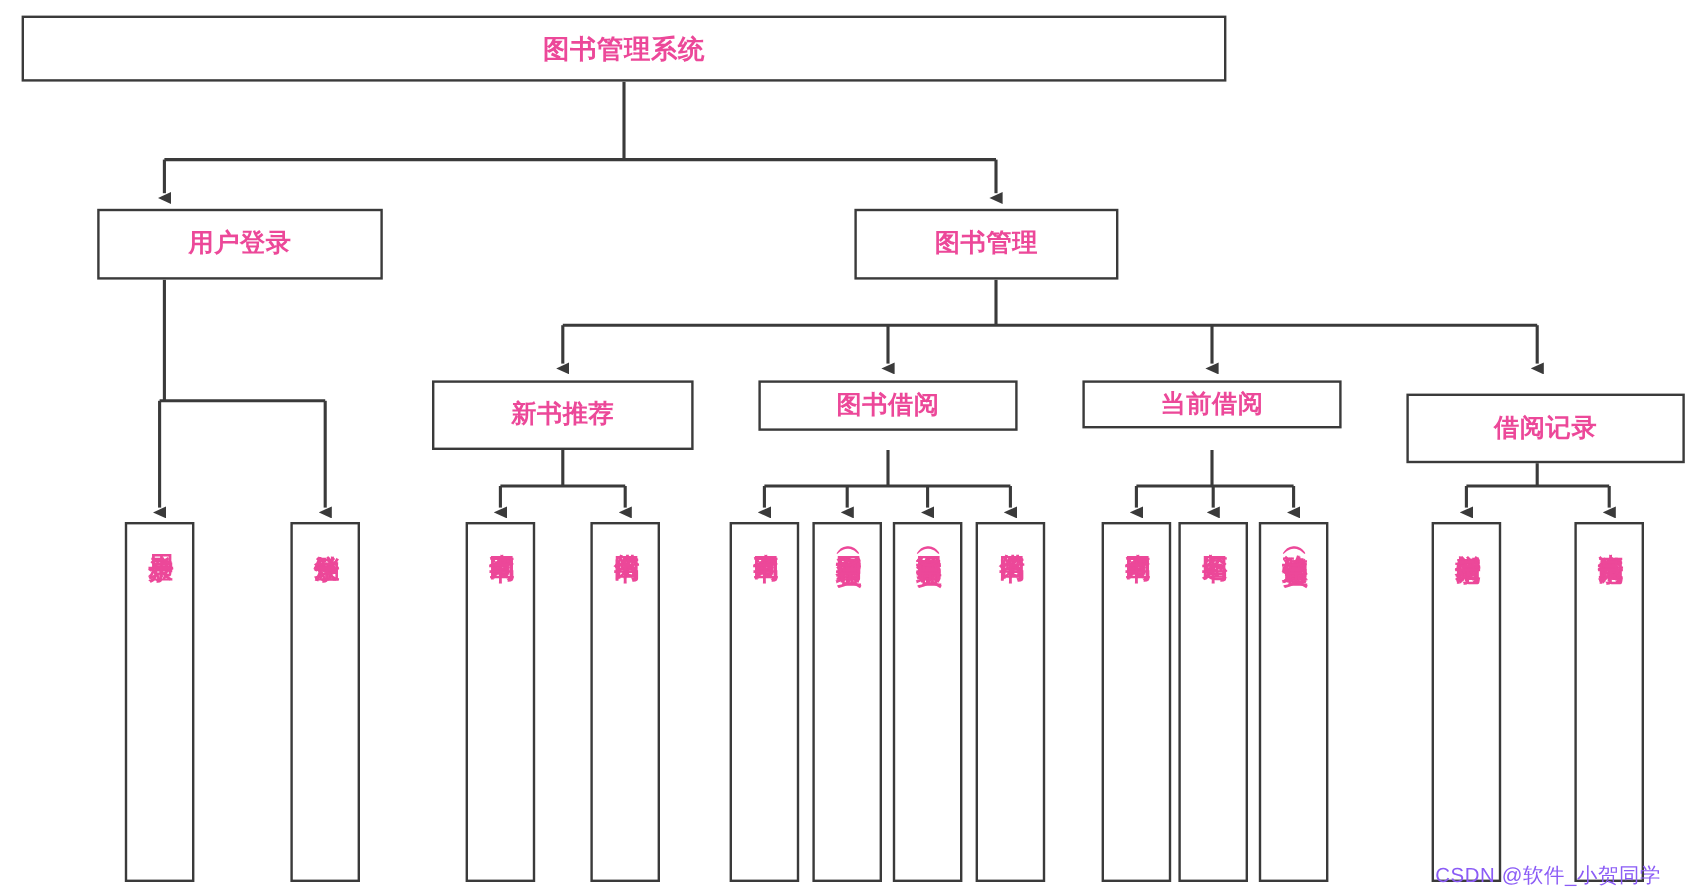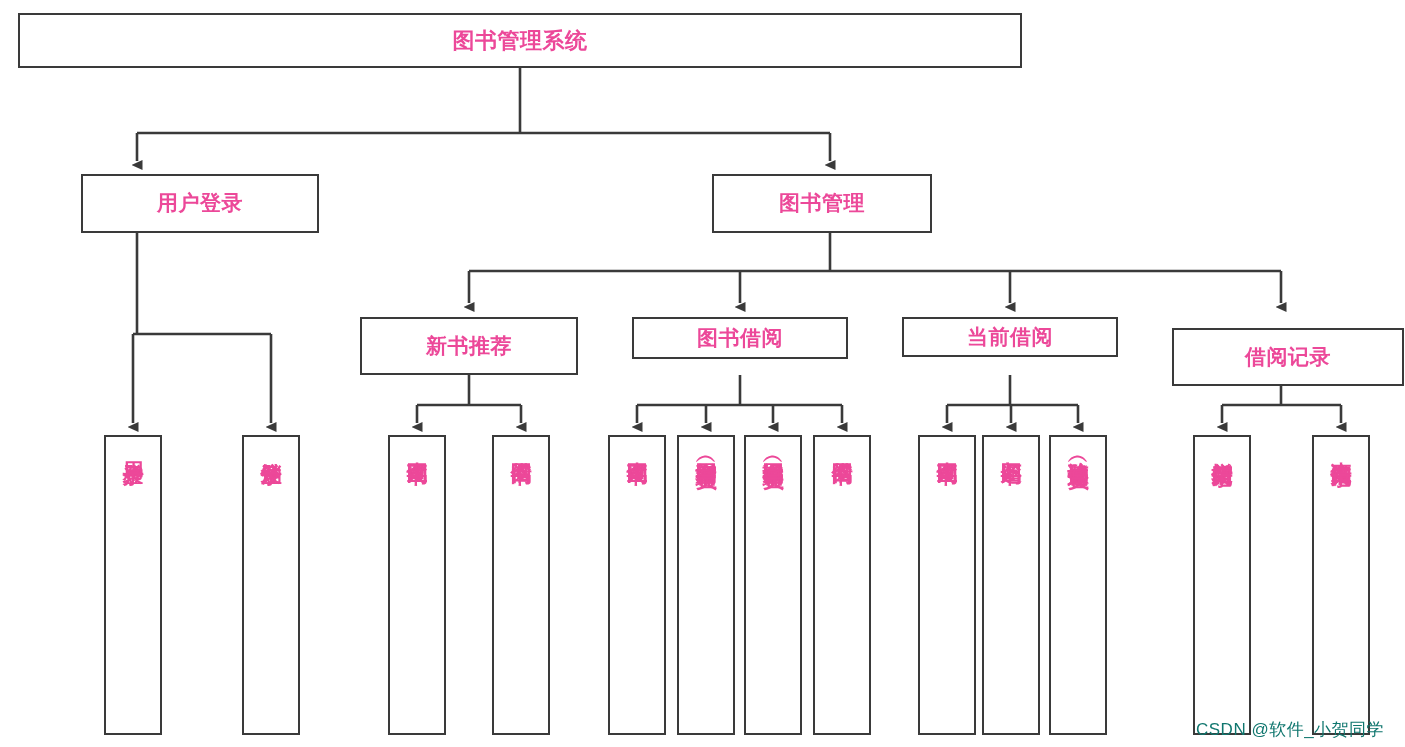--- a/index.html
+++ b/index.html
@@ -60,21 +60,21 @@
     writing-mode: vertical-rl;
     text-orientation: upright;
     font-size: 21px;
     line-height: 1.08;
     letter-spacing: 1px;
     white-space: nowrap;
   }
   .watermark {
     position: absolute;
     font-size: 17px;
-    color: #0f766e;
+    color: #8b5cf6;
     white-space: nowrap;
     letter-spacing: 0.5px;
     text-align: center;
   }
 </style>
 </head>
 <body>
 
 <div id="canvas">
 

